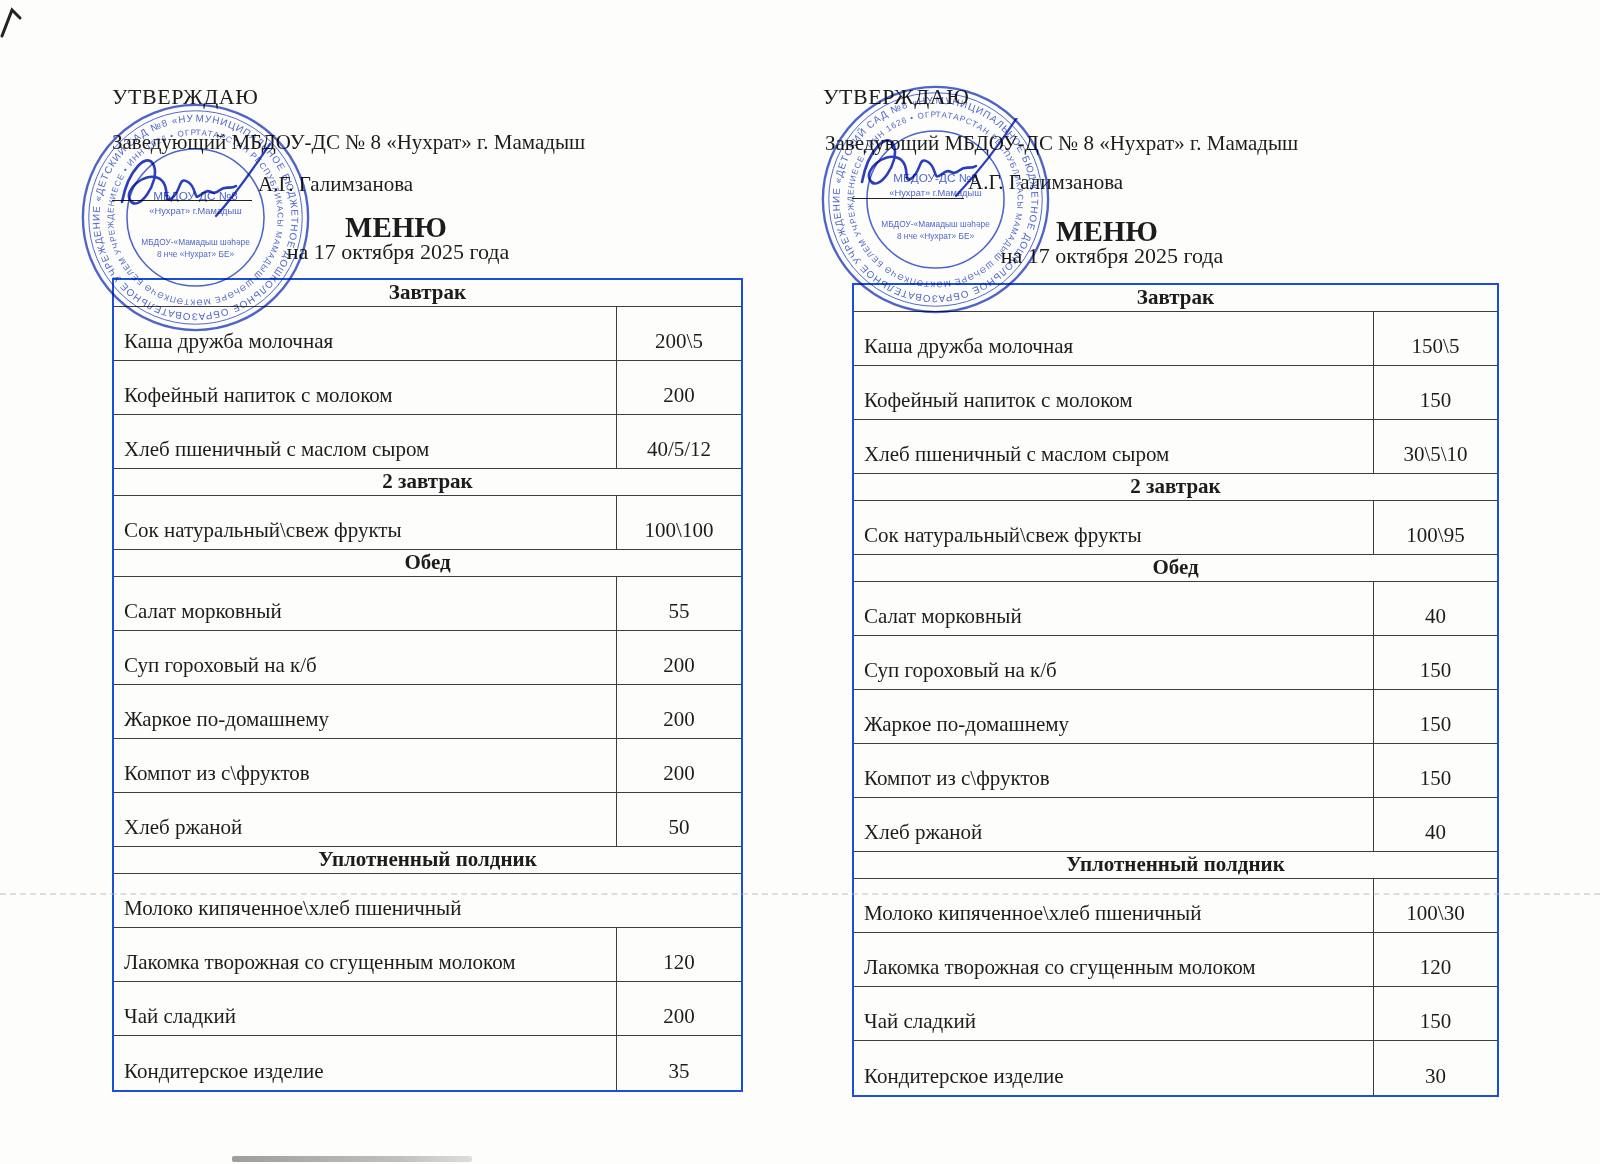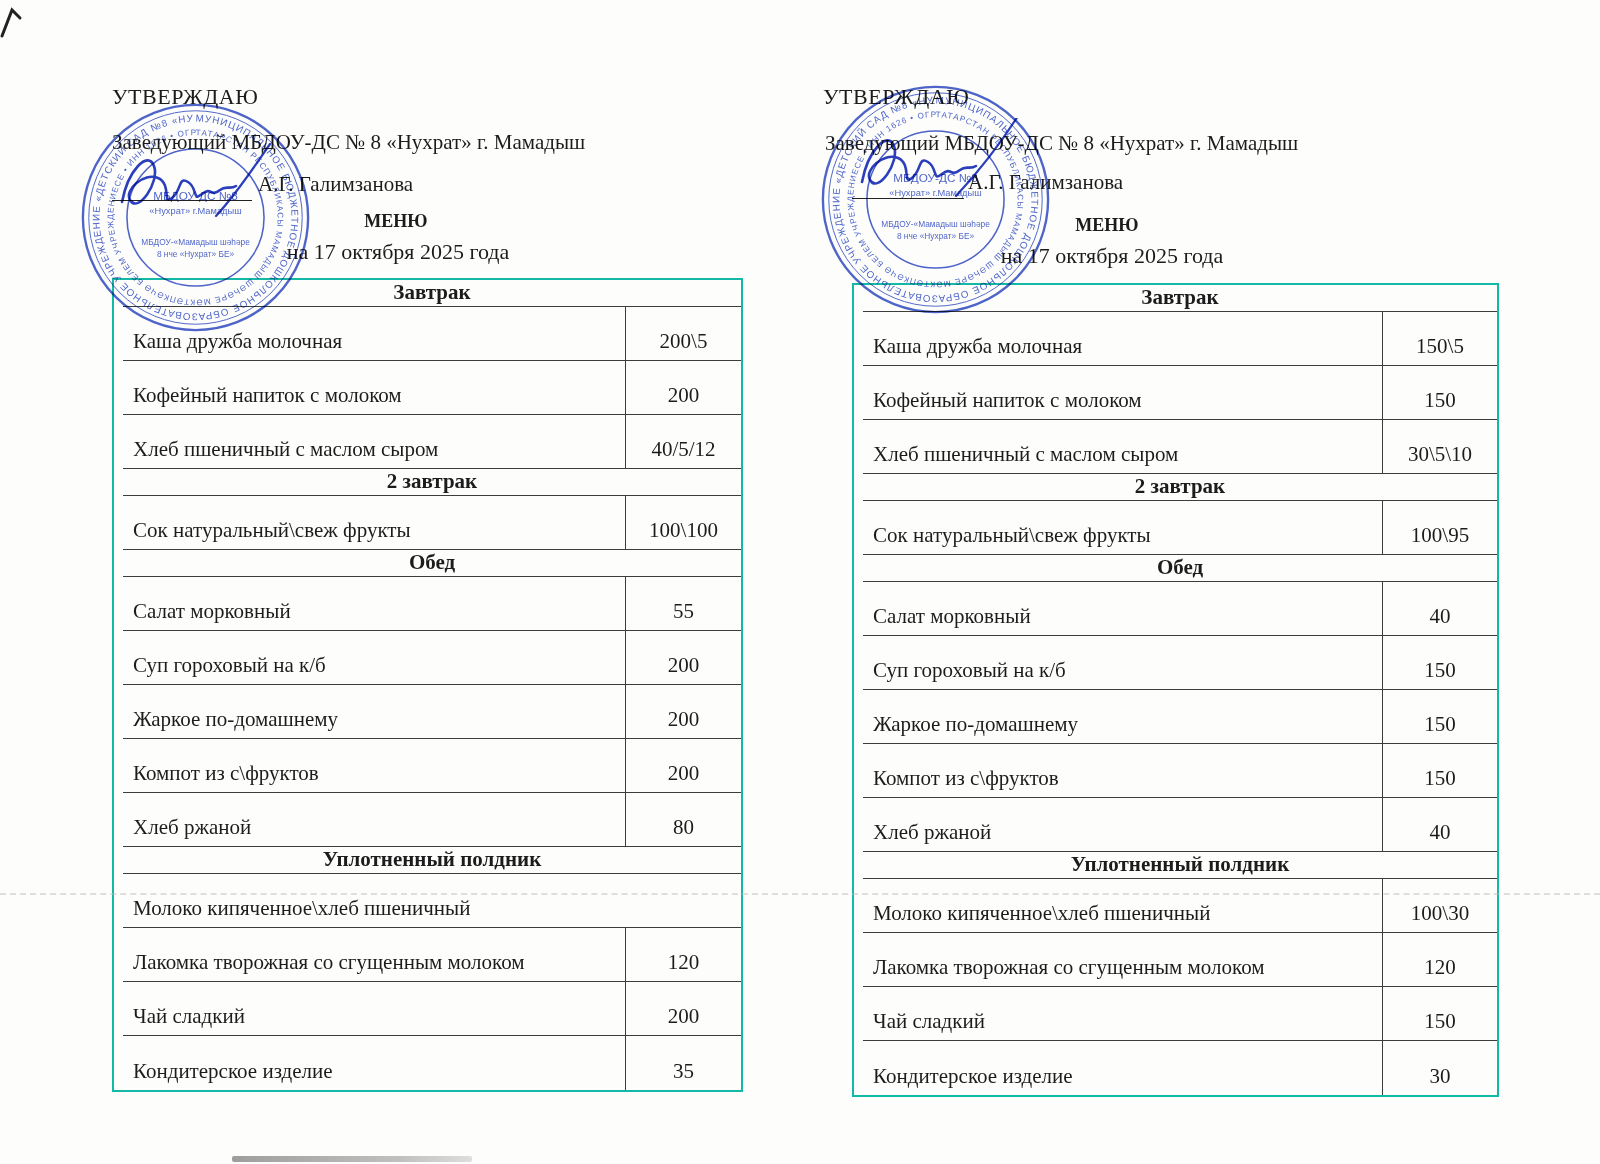--- a/index.html
+++ b/index.html
@@ -8,28 +8,27 @@
     position:relative;
     background:#fdfdfc;
     font-family:"Liberation Serif","DejaVu Serif",serif;
     color:#1c1c1c;
   }
   .abs { position:absolute; }
   .approve { font-size:22px; letter-spacing:.5px; }
   .head-line { font-size:21px; white-space:nowrap; }
   .head-name { font-size:21px; }
   .sig-underline { border-bottom:1.6px solid #222; height:1px; }
-  .menu-title { font-size:18px; font-weight:bold; transform:translateX(-50%); }
+  .menu-title { font-size:29px; font-weight:bold; transform:translateX(-50%); }
   .menu-date { font-size:22px; font-weight:normal; transform:translateX(-50%); white-space:nowrap; }
 
   .menu-table {
     position:absolute;
-    border:2px solid #14b8a6;
+    border:2px solid #1d4ed8;
     background:rgba(255,255,255,.0);
-    padding-left:9px;
   }
   .trow { border-bottom:1.6px solid #3d3d3d; }
   .trow:last-child { border-bottom:none; }
   .trow.section {
     height:27px; line-height:25px;
     text-align:center; font-weight:bold; font-size:21px;
   }
   .trow.item { height:54px; display:flex; }
   .cell { display:flex; align-items:flex-end; padding-bottom:6px; }
   .cell.name { width:var(--c1); padding-left:10px; font-size:21px; white-space:nowrap; overflow:hidden; }
@@ -93,21 +92,21 @@
     <div class="trow item">
       <div class="cell name">Жаркое по-домашнему</div>
       <div class="cell qty">200</div>
     </div>
     <div class="trow item">
       <div class="cell name">Компот из с\фруктов</div>
       <div class="cell qty">200</div>
     </div>
     <div class="trow item">
       <div class="cell name">Хлеб ржаной</div>
-      <div class="cell qty">80</div>
+      <div class="cell qty">50</div>
     </div>
     <div class="trow section">Уплотненный полдник</div>
     <div class="trow item">
       <div class="cell name">Молоко кипяченное\хлеб пшеничный</div>
     </div>
     <div class="trow item">
       <div class="cell name">Лакомка творожная со сгущенным молоком</div>
       <div class="cell qty">120</div>
     </div>
     <div class="trow item">

